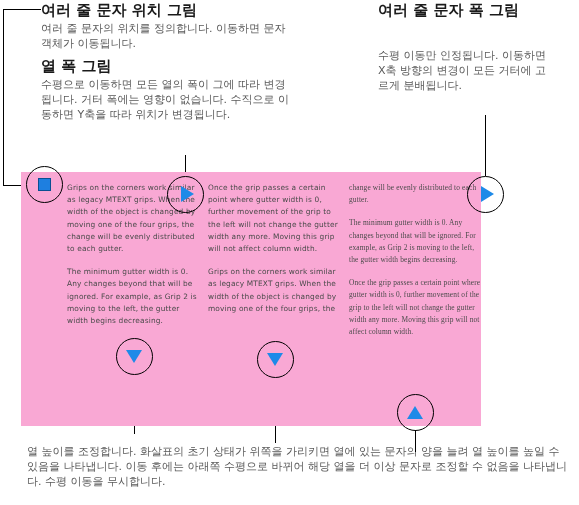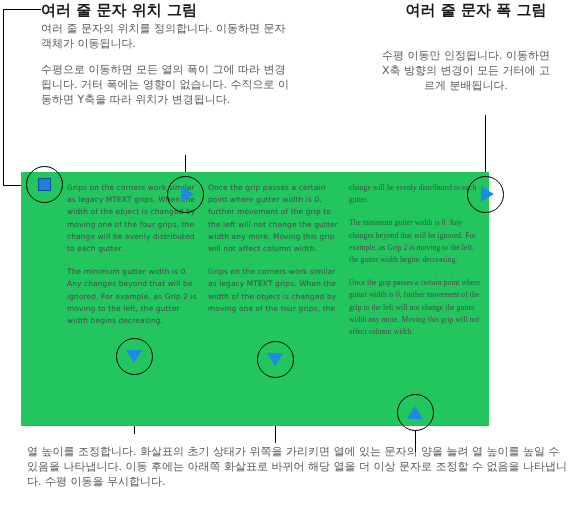--- a/index.html
+++ b/index.html
@@ -42,23 +42,22 @@
   .leader-v { width: 1px; }
   .leader-h { height: 1px; }
 
   
   #mtext-panel {
     position: absolute;
     left: 21px;
     top: 172px;
     width: 460px;
     height: 254px;
-    background: #22c55e;
+    background: #f9a8d4;
     overflow: hidden;
-    padding-left: 8px;
   }
   .mcol {
     position: absolute;
     top: 10px;
     width: 130px;
     font-family: "DejaVu Sans", "Liberation Sans", sans-serif;
     font-size: 7.4px;
     line-height: 12.2px;
     color: #4a4a4a;
     letter-spacing: 0.15px;
@@ -111,30 +110,31 @@
 </style>
 </head>
 <body>
 
 <div class="callout" id="callout-multiline-position" style="left:41px; top:3px; width:265px;">
   <div class="c-title">여러 줄 문자 위치 그림</div>
   <div class="c-body" style="width:250px;">여러 줄 문자의 위치를 정의합니다. 이동하면 문자 객체가 이동됩니다.</div>
 </div>
 
 <div class="callout" id="callout-column-width" style="left:41px; top:59px; width:265px;">
+  <div class="c-title">열 폭 그림</div>
   <div class="c-body" style="width:249px;">수평으로 이동하면 모든 열의 폭이 그에 따라 변경됩니다. 거터 폭에는 영향이 없습니다. 수직으로 이동하면 Y축을 따라 위치가 변경됩니다.</div>
 </div>
 
-<div class="callout" id="callout-multiline-width" style="left:378px; top:3px; width:196px;text-align:center;">
+<div class="callout" id="callout-multiline-width" style="left:378px; top:3px; width:196px;">
   <div class="c-title">여러 줄 문자 폭 그림</div>
   <div class="c-body" style="width:176px; margin-top:30px;">수평 이동만 인정됩니다. 이동하면 X축 방향의 변경이 모든 거터에 고르게 분배됩니다.</div>
 </div>
 
 <div class="callout" id="callout-column-height" style="left:27px; top:437px; width:545px;">
-  <div class="c-body" style="width:540px; margin-top:7px;">열 높이를 조정합니다. 화살표의 초기 상태가 위쪽을 가리키면 열에 있는 문자의 양을 늘려 열 높이를 높일 수 있음을 나타냅니다. 이동 후에는 아래쪽 화살표로 바뀌어 해당 열을 더 이상 문자로 조정할 수 없음을 나타냅니다. 수평 이동을 무시합니다.</div>
+  <div class="c-body" style="width:540px; margin-top:7px;">열 높이를 조정합니다. 화살표의 초기 상태가 위쪽을 가리키면 열에 있는 문자의 양을 늘려 열 높이를 높일 수 있음을 나타냅니다. 이동 후에는 아래쪽 수평으로 바뀌어 해당 열을 더 이상 문자로 조정할 수 없음을 나타냅니다. 수평 이동을 무시합니다.</div>
 </div>
 
 <div class="leader leader-h" style="left:3px; top:9px; width:38px;"></div>
 <div class="leader leader-v" style="left:3px; top:9px; height:176px;"></div>
 <div class="leader leader-h" style="left:3px; top:185px; width:24px;"></div>
 
 <div class="leader leader-v" style="left:185px; top:155px; height:21px;"></div>
 
 <div class="leader leader-v" style="left:485px; top:115px; height:61px;"></div>
 

